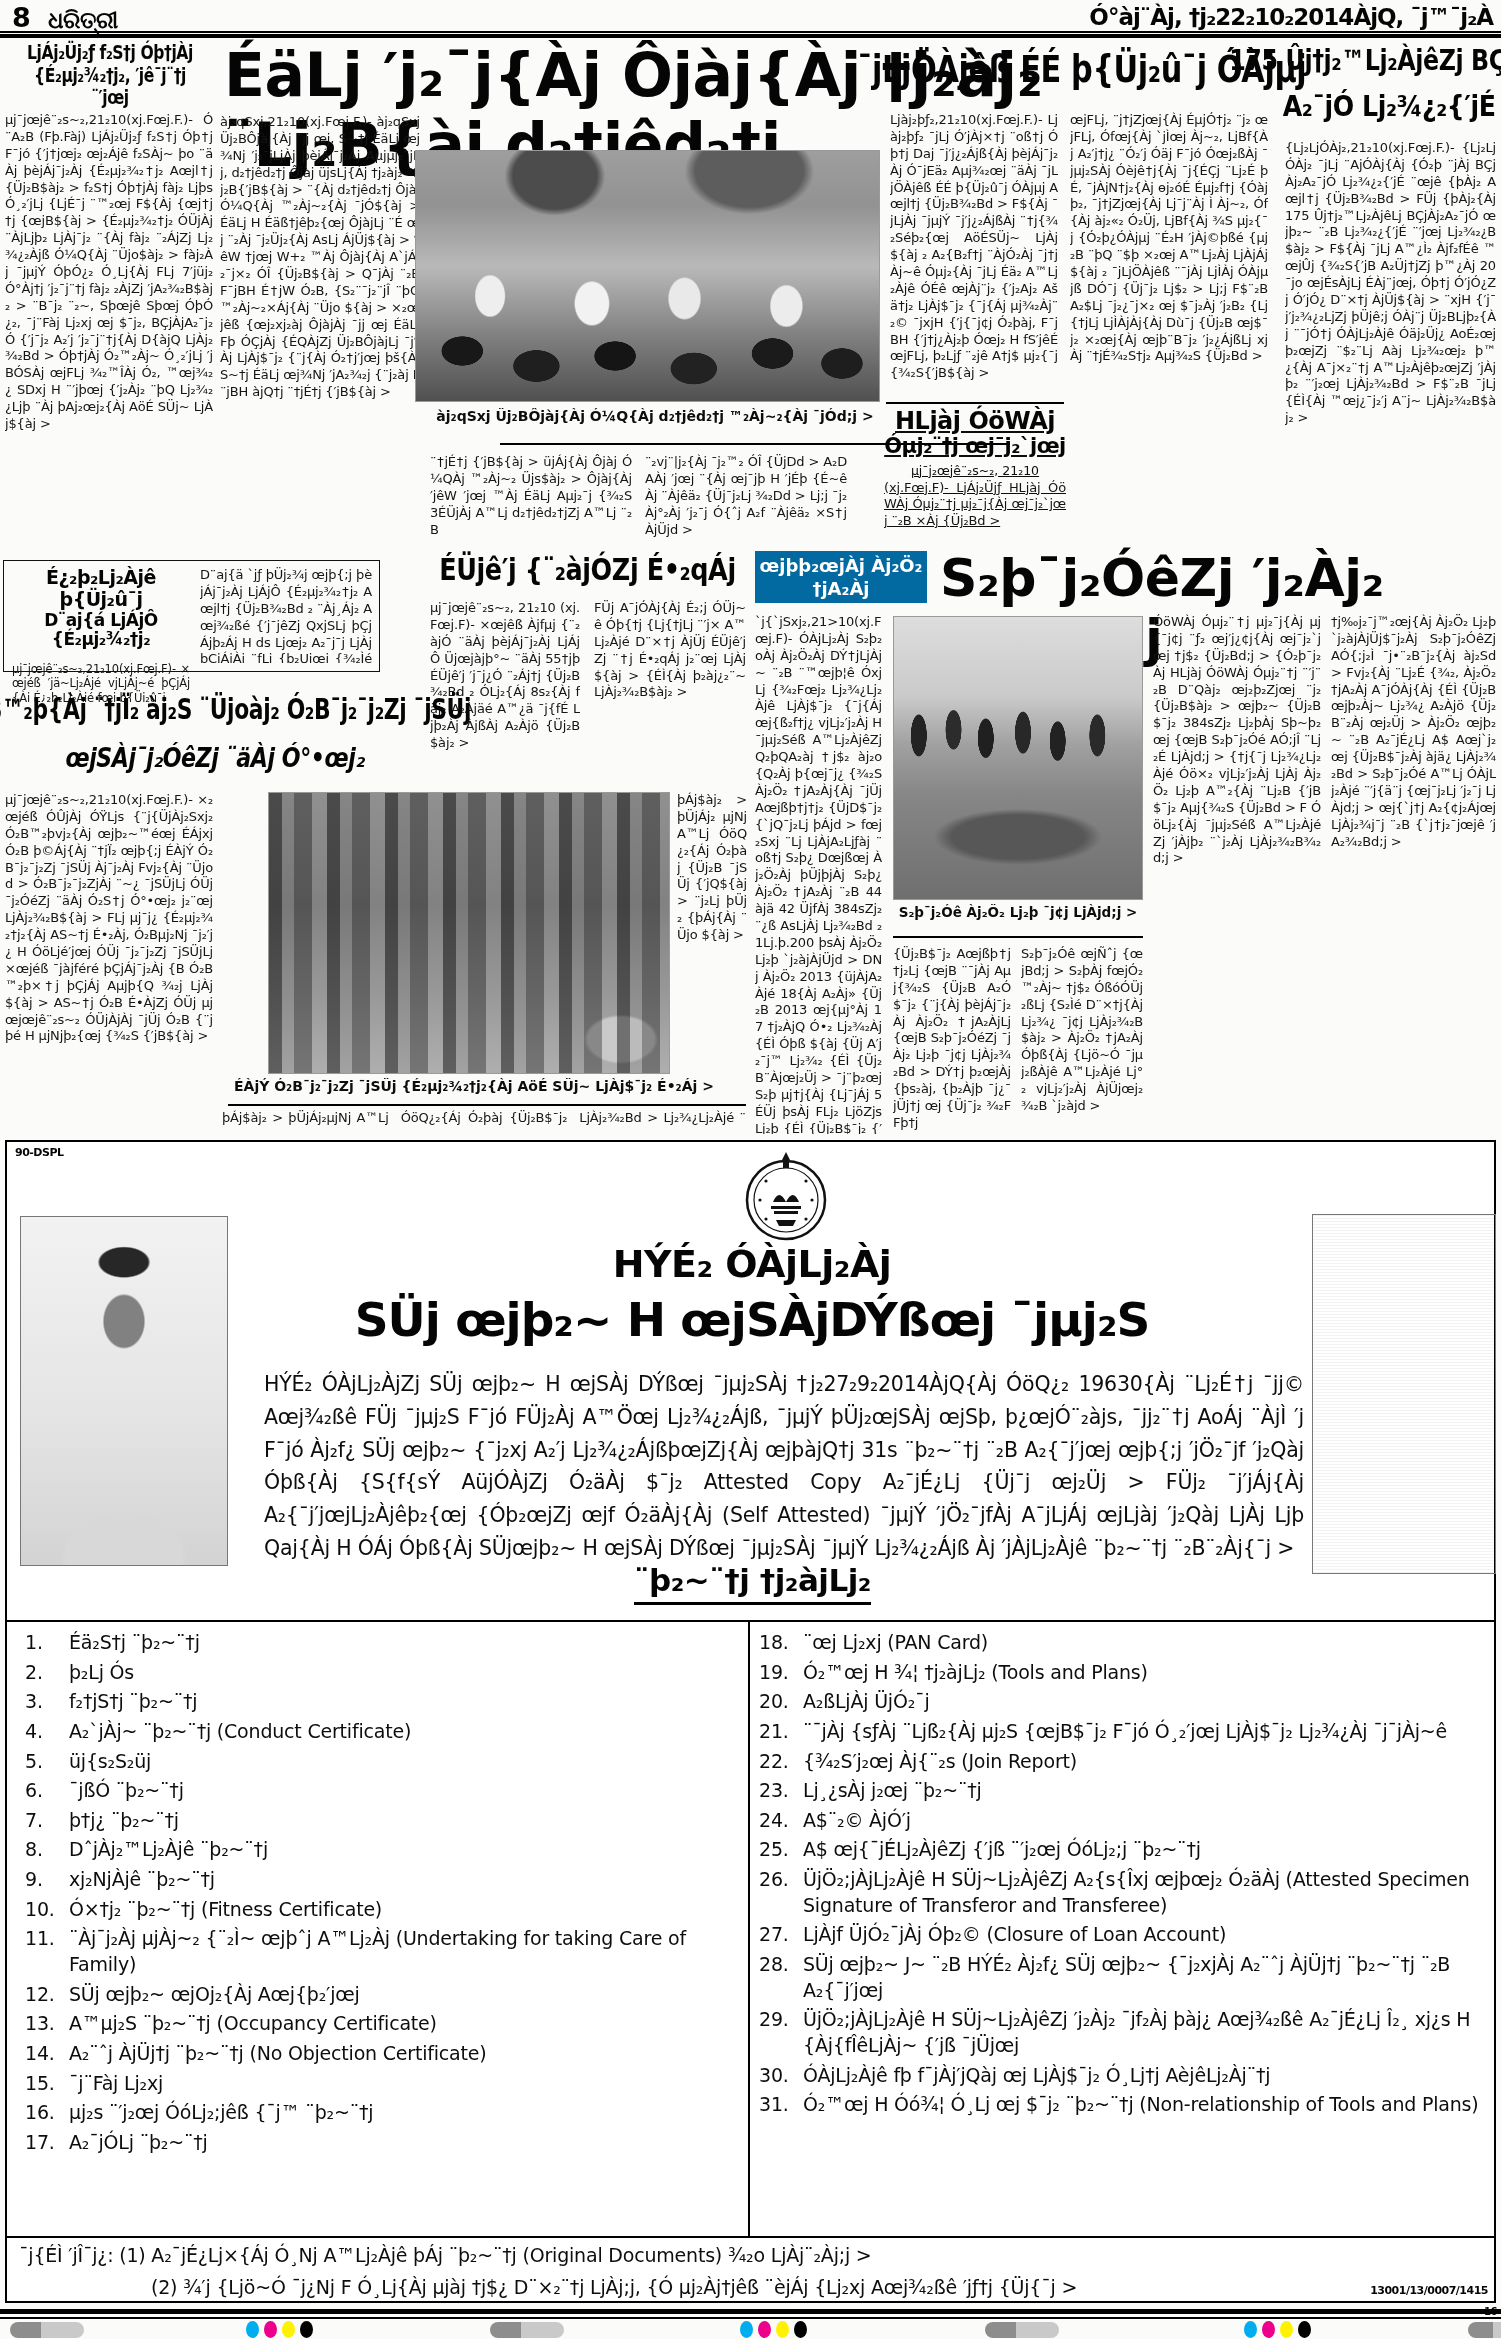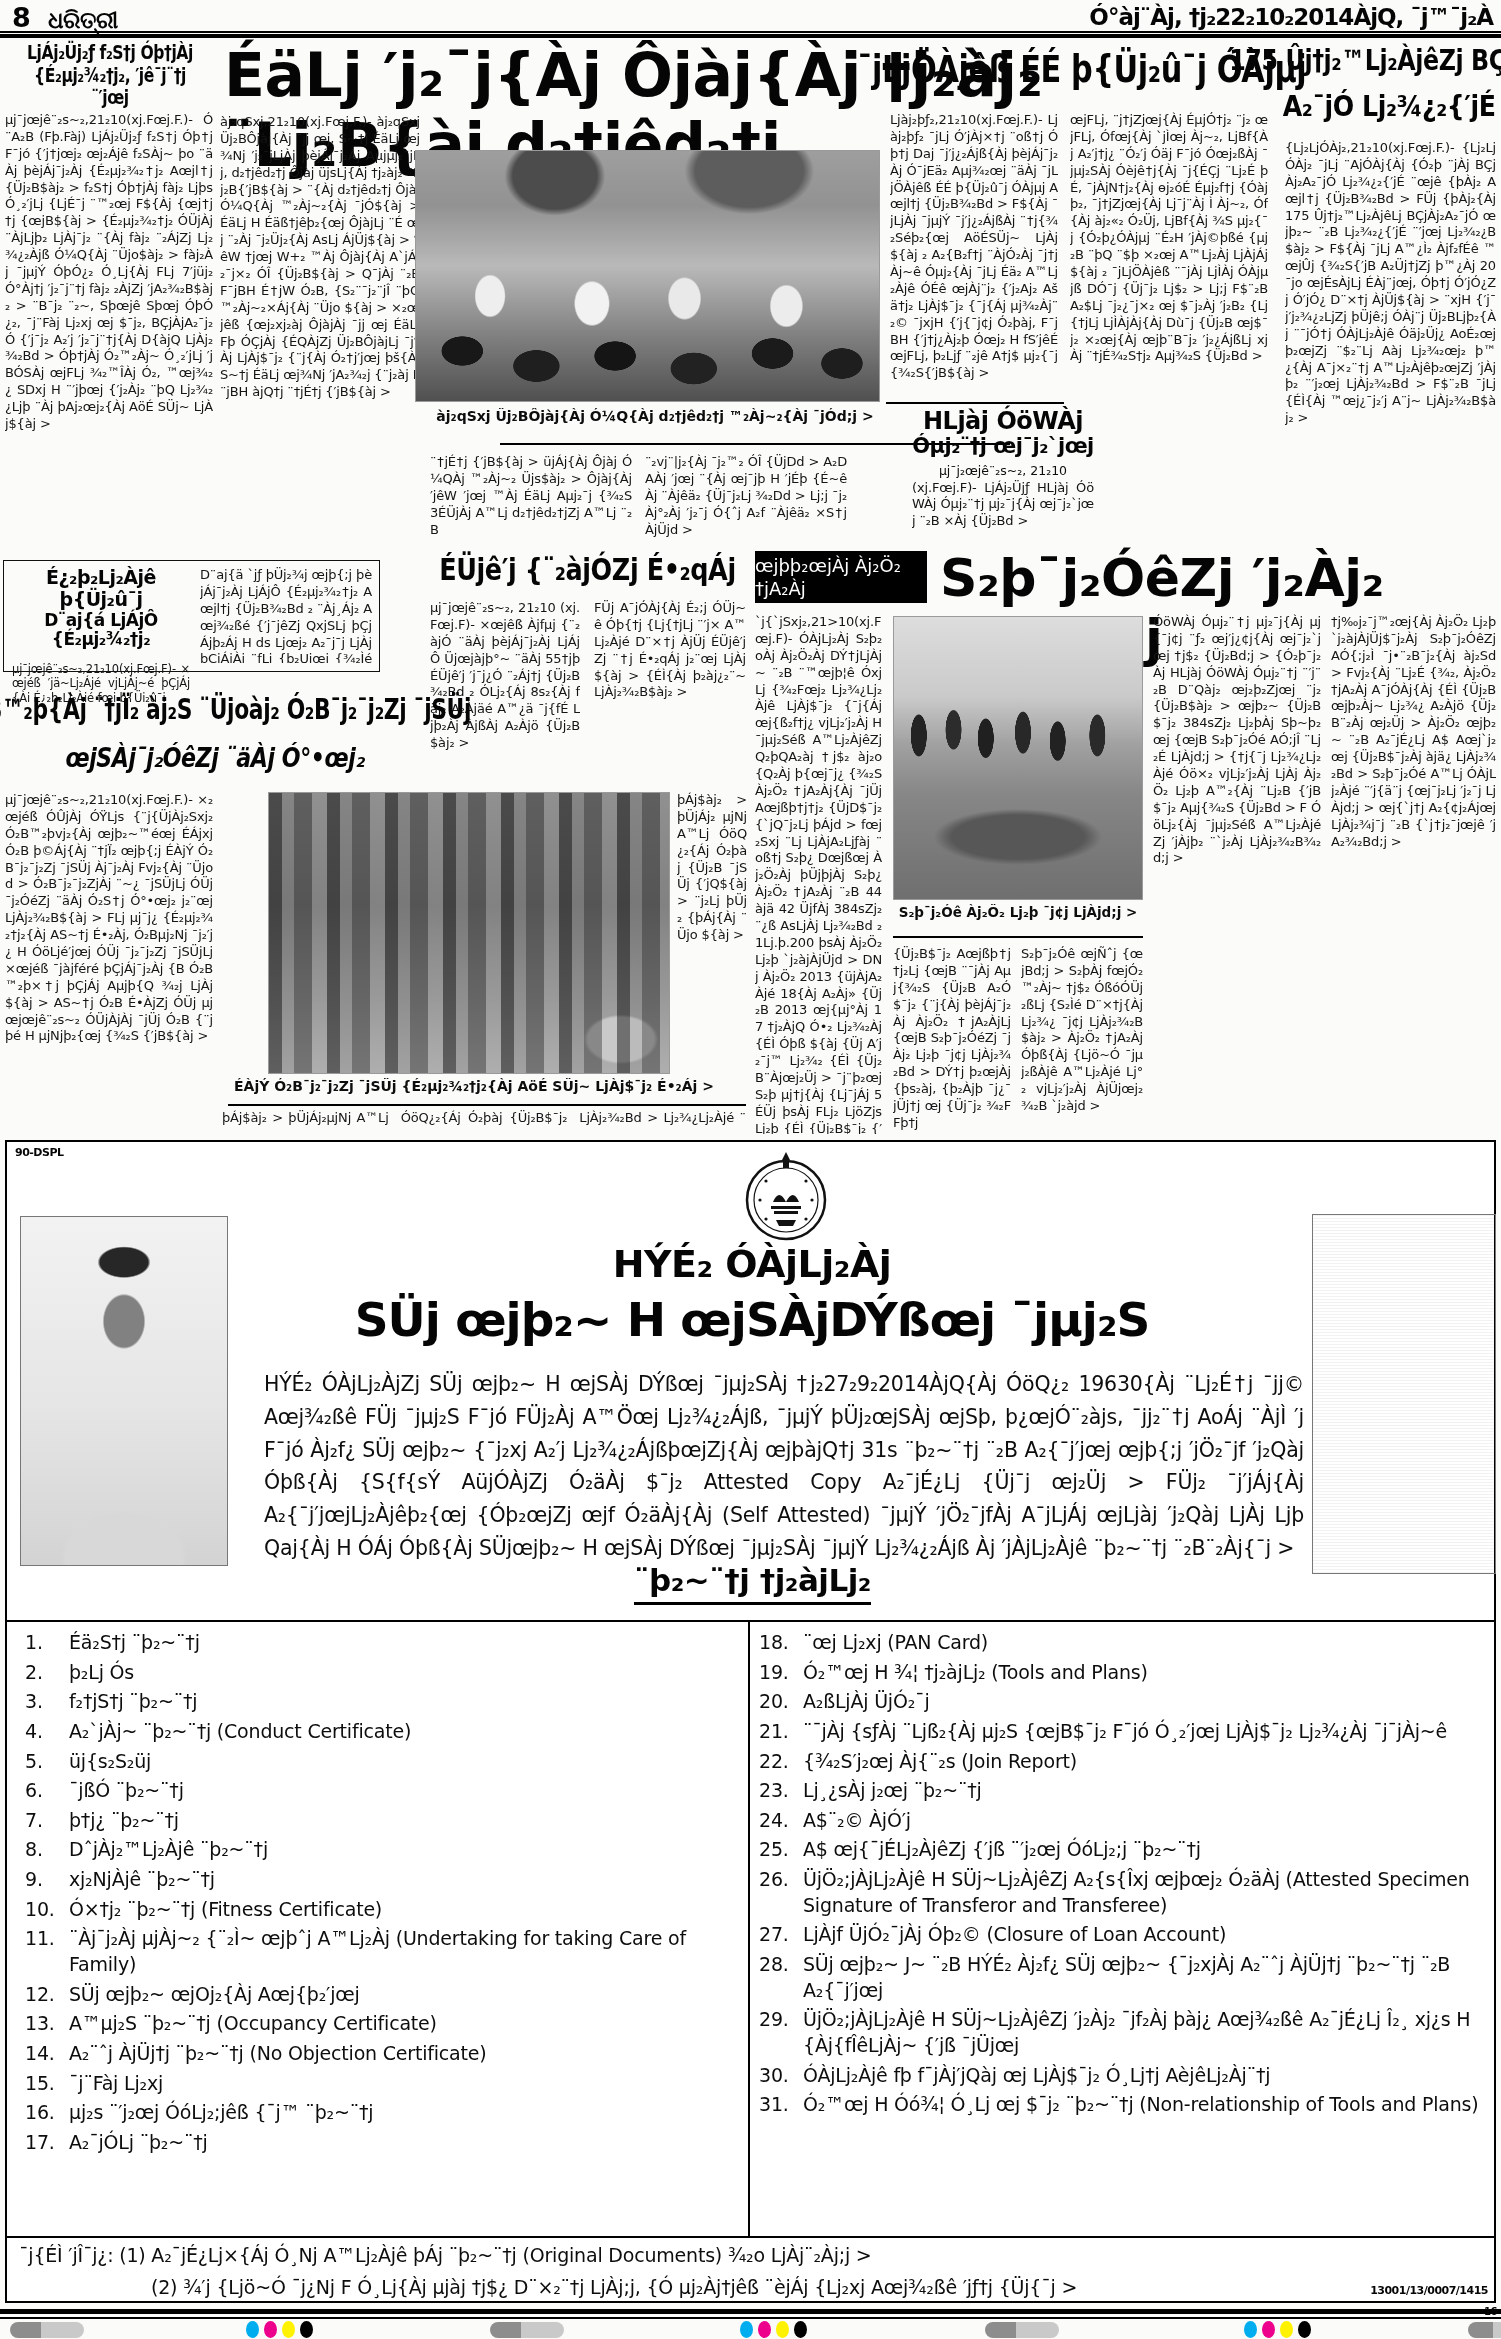--- a/index.html
+++ b/index.html
@@ -50,21 +50,21 @@
     radial-gradient(ellipse 96px 74px at 50% 98%,#d8d5cd 60%,transparent 66%),
     radial-gradient(ellipse 34px 44px at 50% 30%,#8a7f73 58%,transparent 63%),
     radial-gradient(ellipse 40px 24px at 50% 13%,#2d2a25 60%,transparent 66%),
     linear-gradient(180deg,#efeeea 0%,#e3e1db 55%,#d3d0c9 100%);}
   .phR{background:
     radial-gradient(ellipse 38px 48px at 52% 40%,#b4a painted 0,transparent 0),
     radial-gradient(ellipse 38px 48px at 52% 42%,#b0a193 58%,transparent 63%),
     radial-gradient(ellipse 46px 30px at 50% 17%,#f3f2ef 60%,transparent 66%),
     radial-gradient(ellipse 92px 84px at 50% 102%,#f0efeb 60%,transparent 66%),
     linear-gradient(180deg,#cac8c3 0%,#bebcb7 60%,#b2b0ab 100%);}
-  .blackbox{background:#000000;color:#fff;font-weight:normal;text-align:left;}
+  .blackbox{background:#0369a1;color:#fff;font-weight:bold;text-align:center;}
   .li-row{display:flex;margin-bottom:4px;font-size:19px;line-height:1.35;letter-spacing:-.2px;}
   .li-num{width:44px;flex:0 0 auto;}
   .li-text{flex:1;word-break:break-word;}
   .pill{height:16px;border-radius:8px;background:linear-gradient(90deg,#8d8d8d 0 42%,#c9c9c9 42% 100%);}
   .dot{width:13px;height:17px;border-radius:50%;display:inline-block;margin-right:5px;}
   .underlined{border-bottom:3px solid #000;padding-bottom:4px;}
 </style>
 </head>
 <body>
 
@@ -94,21 +94,21 @@
   <div class="abs col" style="left:430px;top:454px;width:202px;height:86px;">¨†jÉ†j {′jB${àj &gt; üjÁj{Àj Ôjàj Ó¼QÀj ™₂Àj~₂ Üjs$àj₂ &gt; Ôjàj{Àj ′jêW ′jœj ™Àj ÉäLj Aµj₂¯j {¾₂S 3ÉÜjÀj A™Lj d₂†jêd₂†jZj A™Lj ¨₂B</div>
   <div class="abs col" style="left:645px;top:454px;width:202px;height:86px;">¨₂vj¨|j₂{Àj ¯j₂™₂ ÓÎ {ÜjDd &gt; A₂D AÀj ′jœj ¨{Àj œj¯jþ H ′jÉþ {É~êÀj ¨Àjêä₂ {Üj¯j₂Lj ¾₂Dd &gt; Lj;j ¯j₂Àj°₂Àj ′j₂¯j Ó{ˆj A₂f ¨Àjêä₂ ×S†j ÀjÜjd &gt;</div>
 
   <div class="abs hl fit" style="left:888px;top:42px;width:388px;height:54px;font-size:37px;--sx:.82;">
     <span>¯jLjÖÀjêß ÉÉ þ{Üj₂û¯j ÓÀjµj</span>
   </div>
   <div class="abs col" style="left:890px;top:112px;width:168px;height:286px;">Ljàj₂þƒ₂,21₂10(xj.Fœj.F.)- Ljàj₂þƒ₂ ¯jLj Ó′jÀj×†j ¨oß†j Óþ†j Daj ¯j′j¿₂Ájß{Àj þèjÁj¯j₂Àj Ó¯jEä₂ Aµj¾₂œj ¨äÀj ¯jLjÖÀjêß ÉÉ þ{Üj₂û¯j ÓÀjµj Aœjl†j {Üj₂B¾₂Bd &gt; F${Àj ¯jLjÀj ¯jµjÝ ¯j′j¿₂ÁjßÀj ¨†j{¾₂Séþ₂{œj AöÉSÜj~ LjÀj${àj ₂ A₂{B₂f†j ¨ÀjÓ₂Àj ¯j†jÀj~ê Óµj₂{Àj ¯jLj Éä₂ A™Lj₂Àjê ÓÉê œjÀj¨j₂ {′j₂Aj₂ Ašä†j₂ LjÀj$¯j₂ {¯j{Áj µj¾₂Àj¨₂© ¯jxjH {′j{¯j¢j Ó₂þàj, F¯jBH {′j†j¿Àj₂þ Óœj₂ H fS′jêÉ œjFLj, þ₂Ljƒ ¨₂jê A†j$ µj₂{¯j {¾₂S{′jB${àj &gt;</div>
   <div class="abs col" style="left:1070px;top:112px;width:198px;height:444px;">œjFLj, ¨j†jZjœj{Àj ÉµjÓ†j₂ ¨j₂ œjFLj, Ófœj{Àj `jÌœj Àj~₂, LjBf{Àj A₂′j†j¿ ¨Ó₂′j Óäj F¯jó Óœj₂ßÀj ¯jµj₂SÀj Óèjê†j{Àj ¯j{ÉÇj ¨Lj₂É þÉ, ¯jÀjN†j₂{Àj ɵj₂óÉ Éµj₂f†j {Óàjþ₂, ¯j†jZjœj{Àj Lj¯j¨Àj Ì Àj~₂, Óf{Àj àj₂«₂ Ó₂Üj, LjBf{Àj ¾S µj₂{¯j {Ó₂þ¿ÓÀjµj ¨É₂H ′jÀj©þßé {µj₂B ¨þQ ¨$þ ×₂œj A™Lj₂Àj LjÀjÁj${àj ₂ ¯jLjÖÀjêß ¨¯jÀj LjÌÀj ÓÀjµjß DÓ¯j {Üj¯j₂ Lj$₂ &gt; Lj;j F$¨₂B A₂$Lj ¯j₂¿¯j×₂ œj $¯j₂Àj ′j₂B₂ {Lj{†jLj LjÌÀjÀj{Àj Dù¯j {Üj₂B œj$¯j₂ ×₂œj{Àj œjþ¨B¯j₂ ′j₂¿ÁjßLj xjÀj ¨†jÉ¾₂S†j₂ Aµj¾₂S {Üj₂Bd &gt;</div>
 
   <div class="abs rule" style="left:886px;top:402px;width:178px;height:1.5px;"></div>
-  <div class="abs" style="left:912px;top:408px;width:182px;height:148px;text-align:center;">
+  <div class="abs" style="left:884px;top:408px;width:182px;height:148px;text-align:center;text-decoration:underline;">
     <div class="hl" style="font-size:24px;line-height:1.1;">HLjàj ÓöWÀj</div>
     <div class="hl" style="font-size:21px;line-height:1.15;">Óµj₂¨†j œj¯j₂`jœj</div>
     <div style="font-size:12.5px;margin-top:4px;">µj¯j₂œjê¨₂s~₂, 21₂10</div>
     <div class="col" style="height:58px;margin-top:2px;">(xj.Fœj.F)- LjÁj₂Üjƒ HLjàj ÓöWÀj Óµj₂¨†j µj₂¯j{Àj œj¯j₂`jœj ¨₂B ×Àj {Üj₂Bd &gt;</div>
   </div>
 
   <div class="abs" style="left:1283px;top:36px;width:213px;height:96px;text-align:center;">
     <div class="hl fit" style="height:48px;font-size:28px;--sx:.85;">
         <span>175 Ûj†j₂™Lj₂ÀjêZj BÇjÀj₂</span>
       </div>

